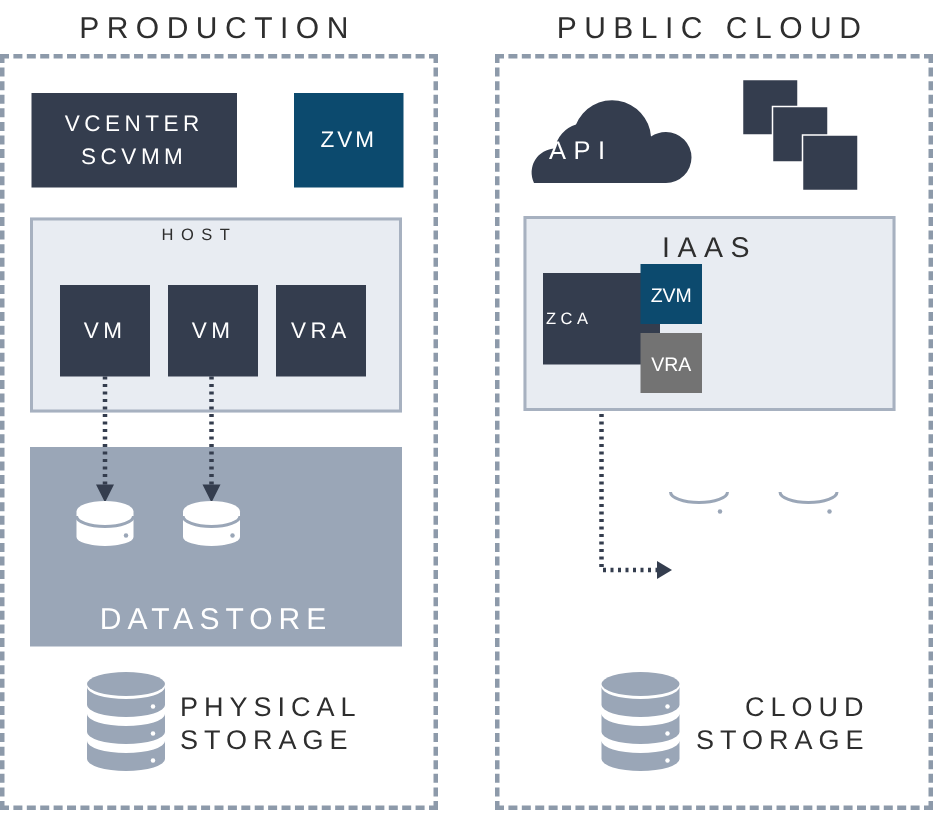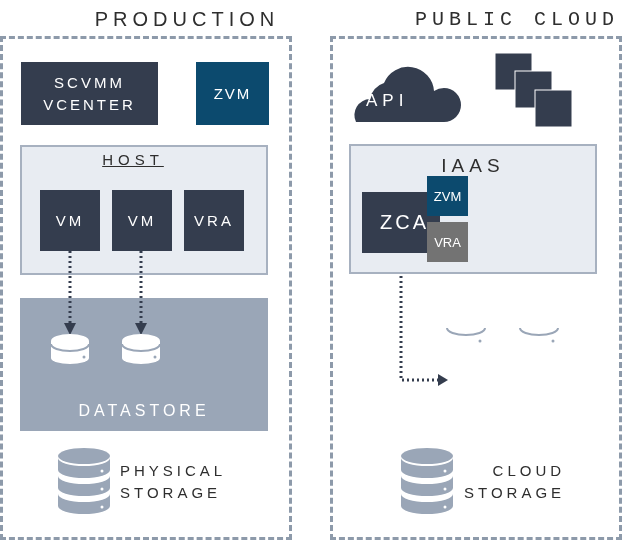--- a/index.html
+++ b/index.html
@@ -1,44 +1,44 @@
 <!DOCTYPE html>
 <html><head>
 <meta charset="utf-8">
 <style>
   html, body { margin:0; padding:0; background:#ffffff; }
   body { width:627px; height:542px; position:relative; overflow:hidden;
          font-family:"Liberation Sans", "DejaVu Sans", sans-serif; }
   .abs { position:absolute; }
-  .section-title { position:absolute; top:8px; font-size:20px; letter-spacing:5px; color:#2e2e2e; text-align:center;padding-left:42px; }
+  .section-title { position:absolute; top:8px; font-size:20px; letter-spacing:5px; color:#2e2e2e; text-align:center; }
   .zone { position:absolute; border:3px dashed #8d9aaa; box-sizing:border-box; }
   .dark { background:#343d4e; color:#fff; display:flex; align-items:center; justify-content:center; text-align:center; letter-spacing:3px; }
   .red { background:#0c4a6e; color:#fff; display:flex; align-items:center; justify-content:center; letter-spacing:2px; }
   .gray { background:#737373; color:#fff; display:flex; align-items:center; justify-content:center; }
   .host { background:#e8ecf2; border:2px solid #a7b1c0; box-sizing:border-box; }
   .store { background:#9aa6b7; }
-  .label-white { color:#fff; letter-spacing:4px; font-size:16px; text-align:center; }
-  .label-dark { color:#2e2e2e; letter-spacing:4px; font-size:15px; line-height:22px; }
+  .label-white { color:#fff; letter-spacing:4px; font-size:20px; text-align:center; }
+  .label-dark { color:#2e2e2e; letter-spacing:4px; font-size:18px; line-height:22px; }
 </style>
 </head>
 <body>
 
 <div class="section-title" style="left:0;width:290px;">PRODUCTION</div>
 <div class="zone" style="left:0;top:36px;width:292px;height:504px;"></div>
 
 <div class="abs dark" style="left:21px;top:62px;width:137px;height:63px;font-size:15px;line-height:22px;flex-direction:column;">
+  <span>VCENTER</span>
   <span>SCVMM</span>
-  <span>VCENTER</span>
 </div>
 <div class="abs red" style="left:196px;top:62px;width:73px;height:63px;font-size:15px;">
   <span>ZVM</span>
 </div>
 
 <div class="abs host" style="left:20px;top:145px;width:248px;height:130px;"></div>
-<div class="abs" style="left:20px;top:151px;width:226px;text-align:center;font-size:15px;letter-spacing:5px;color:#2e2e2e;text-decoration:underline;">HOST</div>
+<div class="abs" style="left:20px;top:151px;width:226px;text-align:center;font-size:11px;letter-spacing:5px;color:#2e2e2e;">HOST</div>
 <div class="abs dark" style="left:40px;top:190px;width:60px;height:61px;font-size:15px;">
     <span>VM</span>
   </div>
 <div class="abs dark" style="left:112px;top:190px;width:60px;height:61px;font-size:15px;">
     <span>VM</span>
   </div>
 <div class="abs dark" style="left:184px;top:190px;width:60px;height:61px;font-size:15px;">
     <span>VRA</span>
   </div>
 
@@ -122,26 +122,26 @@
   </g>
 </svg>
 
 <div class="abs" style="left:366px;top:91px;width:70px;color:#fff;font-size:17px;letter-spacing:5px;">API</div>
 
 <div class="abs label-dark" style="left:120px;top:460px;">
   <div>PHYSICAL</div>
   <div>STORAGE</div>
 </div>
 
-<div class="section-title" style="left:330px;width:290px;font-family:Liberation Mono, monospace;">PUBLIC CLOUD</div>
+<div class="section-title" style="left:330px;width:290px;">PUBLIC CLOUD</div>
 <div class="zone" style="left:330px;top:36px;width:292px;height:504px;"></div>
 
 <div class="abs host" style="left:349px;top:144px;width:248px;height:130px;"></div>
 <div class="abs" style="left:349px;top:155px;width:248px;text-align:center;font-size:19px;letter-spacing:5px;color:#2e2e2e;">IAAS</div>
-<div class="abs dark" style="left:362px;top:192px;width:78px;height:61px;font-size:20px;justify-content:flex-start;padding-left:18px;box-sizing:border-box;">
+<div class="abs dark" style="left:362px;top:182px;width:78px;height:61px;font-size:11px;justify-content:flex-start;padding-left:2px;box-sizing:border-box;">
     <span>ZCA</span>
   </div>
 <div class="abs red" style="left:427px;top:176px;width:41px;height:40px;font-size:13px;letter-spacing:0;">
     <span>ZVM</span>
   </div>
 <div class="abs gray" style="left:427px;top:222px;width:41px;height:40px;font-size:13px;">
     <span>VRA</span>
   </div>
 
 <div class="abs store" style="left:349px;top:298px;width:248px;height:138px;z-index:-1;"></div>

